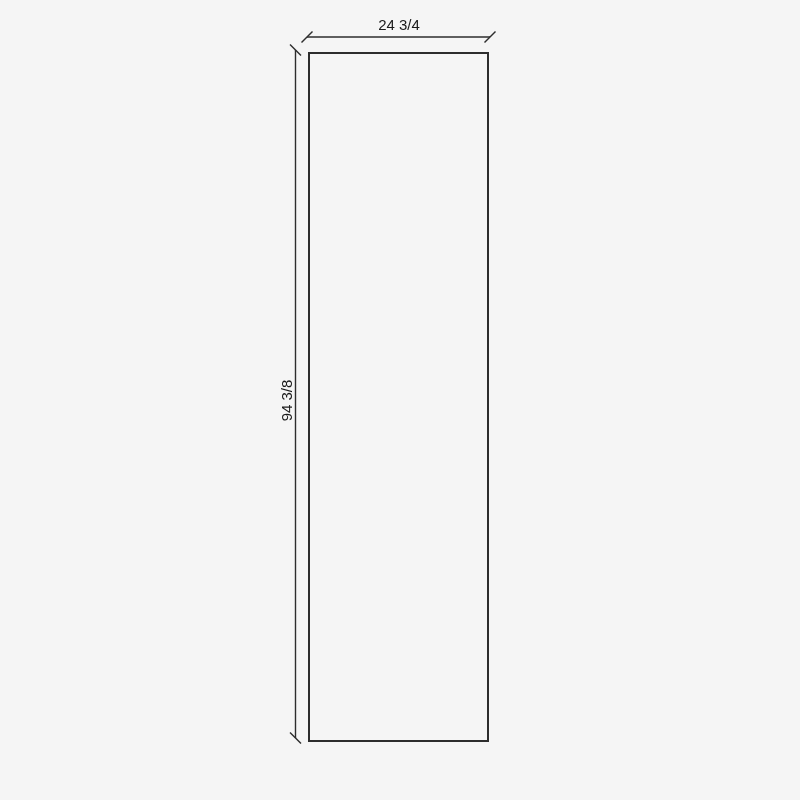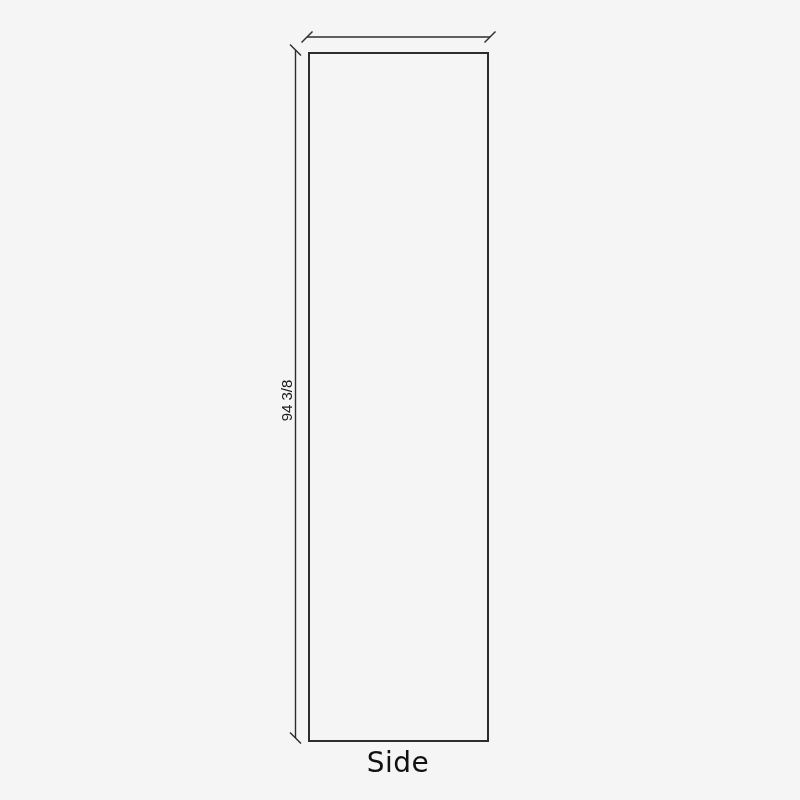--- a/index.html
+++ b/index.html
@@ -82,18 +82,18 @@
 
     <line x1="307" y1="37" x2="490" y2="37"></line>
     <line x1="301.5" y1="42.5" x2="312.5" y2="31.5"></line>
     <line x1="484.5" y1="42.5" x2="495.5" y2="31.5"></line>
 
     <line x1="295.5" y1="50" x2="295.5" y2="738"></line>
     <line x1="290" y1="44.5" x2="301" y2="55.5"></line>
     <line x1="290" y1="732.5" x2="301" y2="743.5"></line>
   </svg>
 
+  <div class="dim-label width-label">24 3/4</div>
 
   <div class="dim-label height-label">94 3/8</div>
 
-  <div class="part-title">Side</div>
 
 </div>
 
 </body></html>

